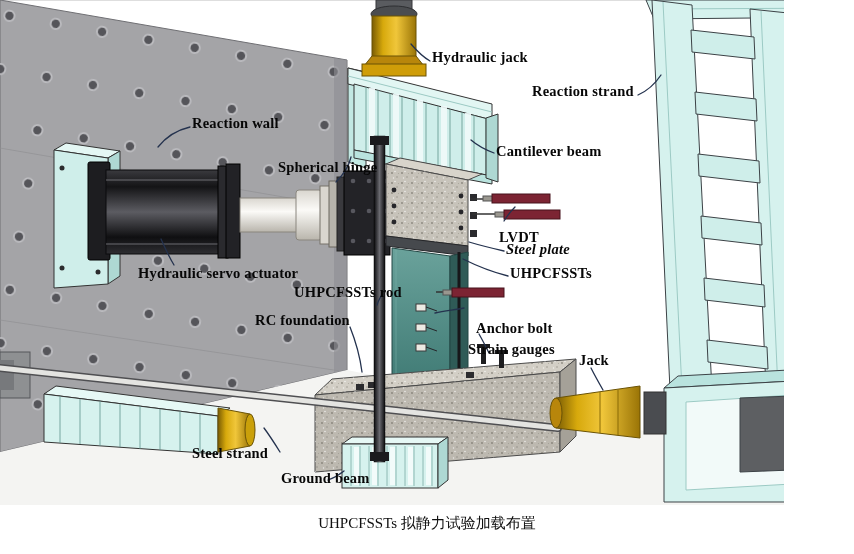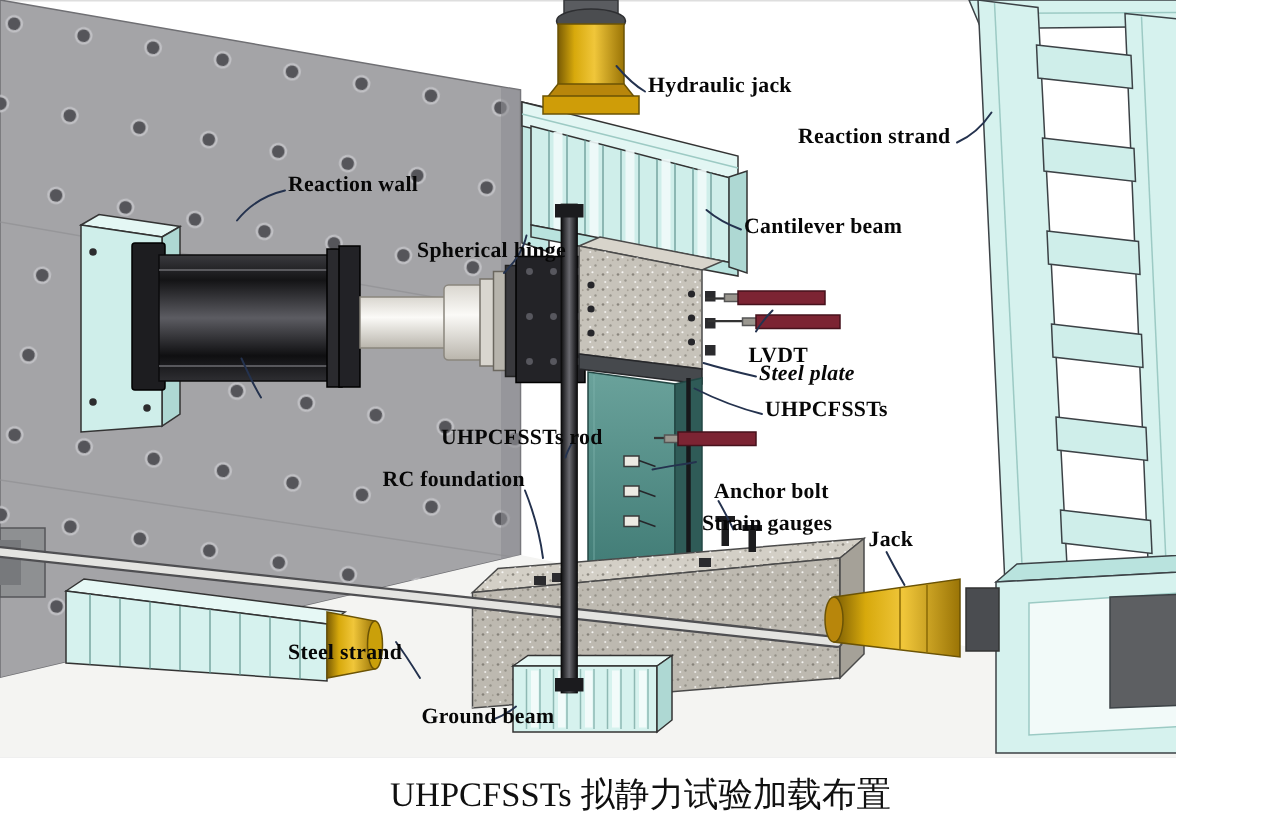--- a/index.html
+++ b/index.html
@@ -11,21 +11,21 @@
     position:absolute; left:0; top:0; width:854px; height:505px;
     box-shadow: inset 0 0 0 1px #dedede;
   }
   .scene svg { position:absolute; left:0; top:0; }
   .label {
     position:absolute; font-weight:700; font-size:14.5px; color:#070707;
     white-space:nowrap; letter-spacing:0.2px; line-height:1.1;
   }
   .caption {
     position:absolute; left:0; top:514px; width:854px; text-align:center;
-    font-size:23px; color:#101010;
+    font-size:15px; color:#101010;
   }
 </style>
 </head>
 <body>
 
 <div class="figure">
   <div class="scene">
     <svg width="854" height="505" viewBox="0 0 854 505">
       <defs>
         <linearGradient id="gGold" x1="0" y1="0" x2="1" y2="0">
@@ -287,23 +287,24 @@
     </svg>
 
     <div class="label" style="left:432px; top:50px;">Hydraulic jack</div>
     <div class="label" style="left:532px; top:84px;">Reaction strand</div>
     <div class="label" style="left:192px; top:116px;">Reaction wall</div>
     <div class="label" style="left:242px; top:160px;margin-left:36px;">Spherical hinge</div>
     <div class="label" style="left:496px; top:144px;">Cantilever beam</div>
     <div class="label" style="left:499px; top:219px;margin-top:11px;">LVDT</div>
     <div class="label" style="left:506px; top:242px;font-style:italic;">Steel plate</div>
     <div class="label" style="left:510px; top:266px;">UHPCFSSTs</div>
+    <div class="label" style="left:138px; top:266px;">Hydraulic servo actuator</div>
     <div class="label" style="left:294px; top:285px;">UHPCFSSTs rod</div>
     <div class="label" style="left:468px; top:300px;margin-top:42px;">Strain gauges</div>
     <div class="label" style="left:255px; top:313px;">RC foundation</div>
     <div class="label" style="left:476px; top:321px;">Anchor bolt</div>
     <div class="label" style="left:579px; top:353px;">Jack</div>
-    <div class="label" style="left:192px; top:428px;">Steel strand</div>
+    <div class="label" style="left:192px; top:446px;">Steel strand</div>
     <div class="label" style="left:237px; top:471px;margin-left:44px;">Ground beam</div>
   </div>
 
   <div class="caption">UHPCFSSTs 拟静力试验加载布置</div>
 </div>
 
 </body></html>

